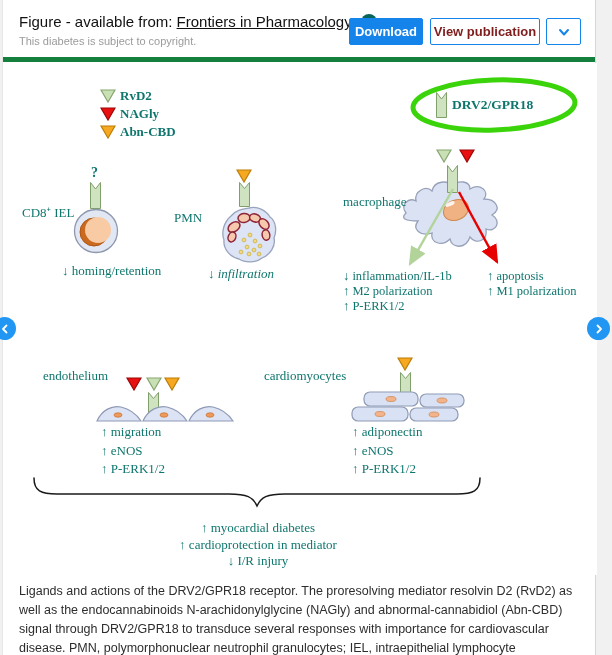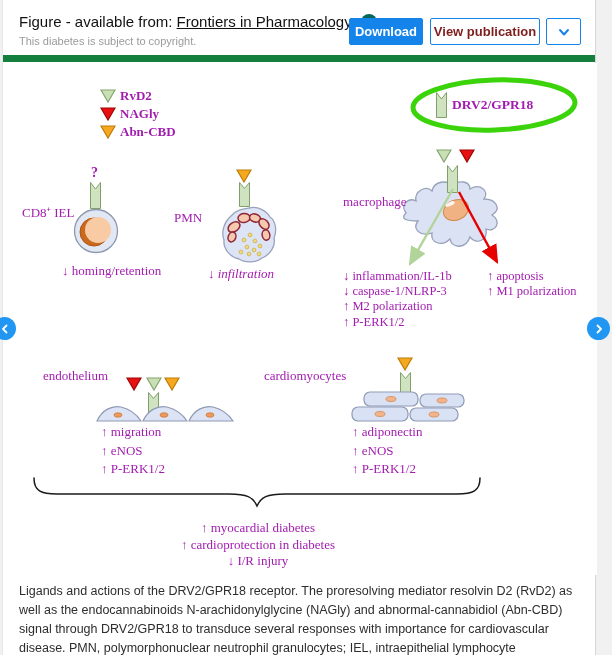--- a/index.html
+++ b/index.html
@@ -1,35 +1,35 @@
 <!DOCTYPE html>
 <html><head>
 <meta charset="utf-8">
 <style>
   * { margin:0; padding:0; box-sizing:border-box; }
   html,body { width:612px; height:655px; background:#f1f1f1; font-family:"Liberation Sans", sans-serif; }
   .card { position:absolute; left:2px; top:0; width:594px; height:655px; background:#fff;
           border-left:1px solid #e7e7e7; border-right:1px solid #d6d6d6; }
 
   
-  .header { position:absolute; left:0; top:0; width:100%; height:62px; border-bottom:7px solid #15803d; background:#fff; }
+  .header { position:absolute; left:0; top:0; width:100%; height:62px; border-bottom:5px solid #15803d; background:#fff; }
   .title-row { position:absolute; left:16px; top:13px; font-size:15px; color:#111; white-space:nowrap; }
   .title-row a { color:#111; text-decoration:underline; cursor:pointer; }
   .verified-badge { display:inline-block; width:16px; height:16px; border-radius:50%; background:#07655a;
                     vertical-align:-3px; margin-left:5px; text-align:center; }
   .copyright { position:absolute; left:16px; top:35px; font-size:11px; color:#9b9b9b; }
   .btn { position:absolute; top:18px; height:27px; border-radius:2px; font-size:13px; font-weight:700;
          display:flex; align-items:center; justify-content:center; cursor:pointer; font-family:"Liberation Sans",sans-serif; }
   .btn-primary { left:346px; width:74px; background:#1584ea; color:#fff; border:1px solid #1584ea; }
   .btn-outline { left:427px; width:110px; background:#fff; color:#7f1d1d; border:1px solid #1584ea; }
   .btn-drop { left:543px; width:35px; background:#fff; border:1px solid #1584ea; }
 
   
   .stage { position:absolute; left:0; top:63px; width:594px; height:512px; background:#fff; overflow:visible;
-           font-family:"Liberation Serif", serif; color:#a21caf; }
+           font-family:"Liberation Serif", serif; color:#0f766e; }
   .abs { position:absolute; }
   .serif13 { font-size:13px; line-height:15px; white-space:nowrap; }
   .bold { font-weight:700; }
   .legend-row { display:flex; align-items:center; height:18px; }
   .legend-row span.lbl { margin-left:4px; font-size:13px; font-weight:700; }
   .effect-list div { font-size:12.5px; line-height:15.2px; white-space:nowrap; }
   .effect-list18 div { font-size:13px; line-height:18.5px; white-space:nowrap; }
   .summary { text-align:center; font-size:13px; line-height:16.5px; }
 
   
@@ -171,21 +171,20 @@
           <marker id="rh" markerWidth="9" markerHeight="8" refX="7" refY="3.5" orient="auto">
               <path d="M0,0 L8,3.5 L0,7 Z" fill="#e60000"></path>
             </marker>
         </defs>
         <line x1="54" y1="8" x2="11" y2="83" stroke="#b2d49a" stroke-width="2.4" marker-end="url(#gh)"></line>
         <line x1="60" y1="11" x2="98" y2="81" stroke="#e60000" stroke-width="2.4" marker-end="url(#rh)"></line>
       </svg>
 
       <div class="abs effect-list" style="left:340px; top:206px;">
         <div>↓ inflammation/IL-1b</div>
-        <div>↓ caspase-1/NLRP-3</div>
         <div>↑ M2 polarization</div>
         <div>↑ P-ERK1/2</div>
       </div>
       <div class="abs effect-list" style="left:484px; top:206px;">
         <div>↑ apoptosis</div>
         <div>↑ M1 polarization</div>
       </div>
     </div>
 
     <div>
@@ -248,21 +247,21 @@
         <div>↑ eNOS</div>
         <div>↑ P-ERK1/2</div>
       </div>
     </div>
 
     <svg class="abs" style="left:28px; top:412px;" width="452" height="36" viewBox="0 0 452 36">
       <path d="M3,3 C3,16 10,19 26,19 L198,19 C216,19 222,22 226,31 C230,22 236,19 254,19 L426,19 C442,19 449,16 449,3" fill="none" stroke="#1a1a1a" stroke-width="1.5" stroke-linecap="round"></path>
     </svg>
     <div class="abs summary" style="left:115px; top:457px; width:280px;">
       <div>↑ myocardial diabetes</div>
-      <div>↑ cardioprotection in diabetes</div>
+      <div>↑ cardioprotection in mediator</div>
       <div>↓ I/R injury</div>
     </div>
 
     <div class="nav-circle" style="left:-10px; top:254px;">
       <svg width="10" height="10" viewBox="0 0 10 10">
           <polyline points="6.5,1.5 3,5 6.5,8.5" fill="none" stroke="#fff" stroke-width="1.8" stroke-linecap="round" stroke-linejoin="round"></polyline>
         </svg>
     </div>
     <div class="nav-circle" style="left:584px; top:254px;">
       <svg width="10" height="10" viewBox="0 0 10 10">

